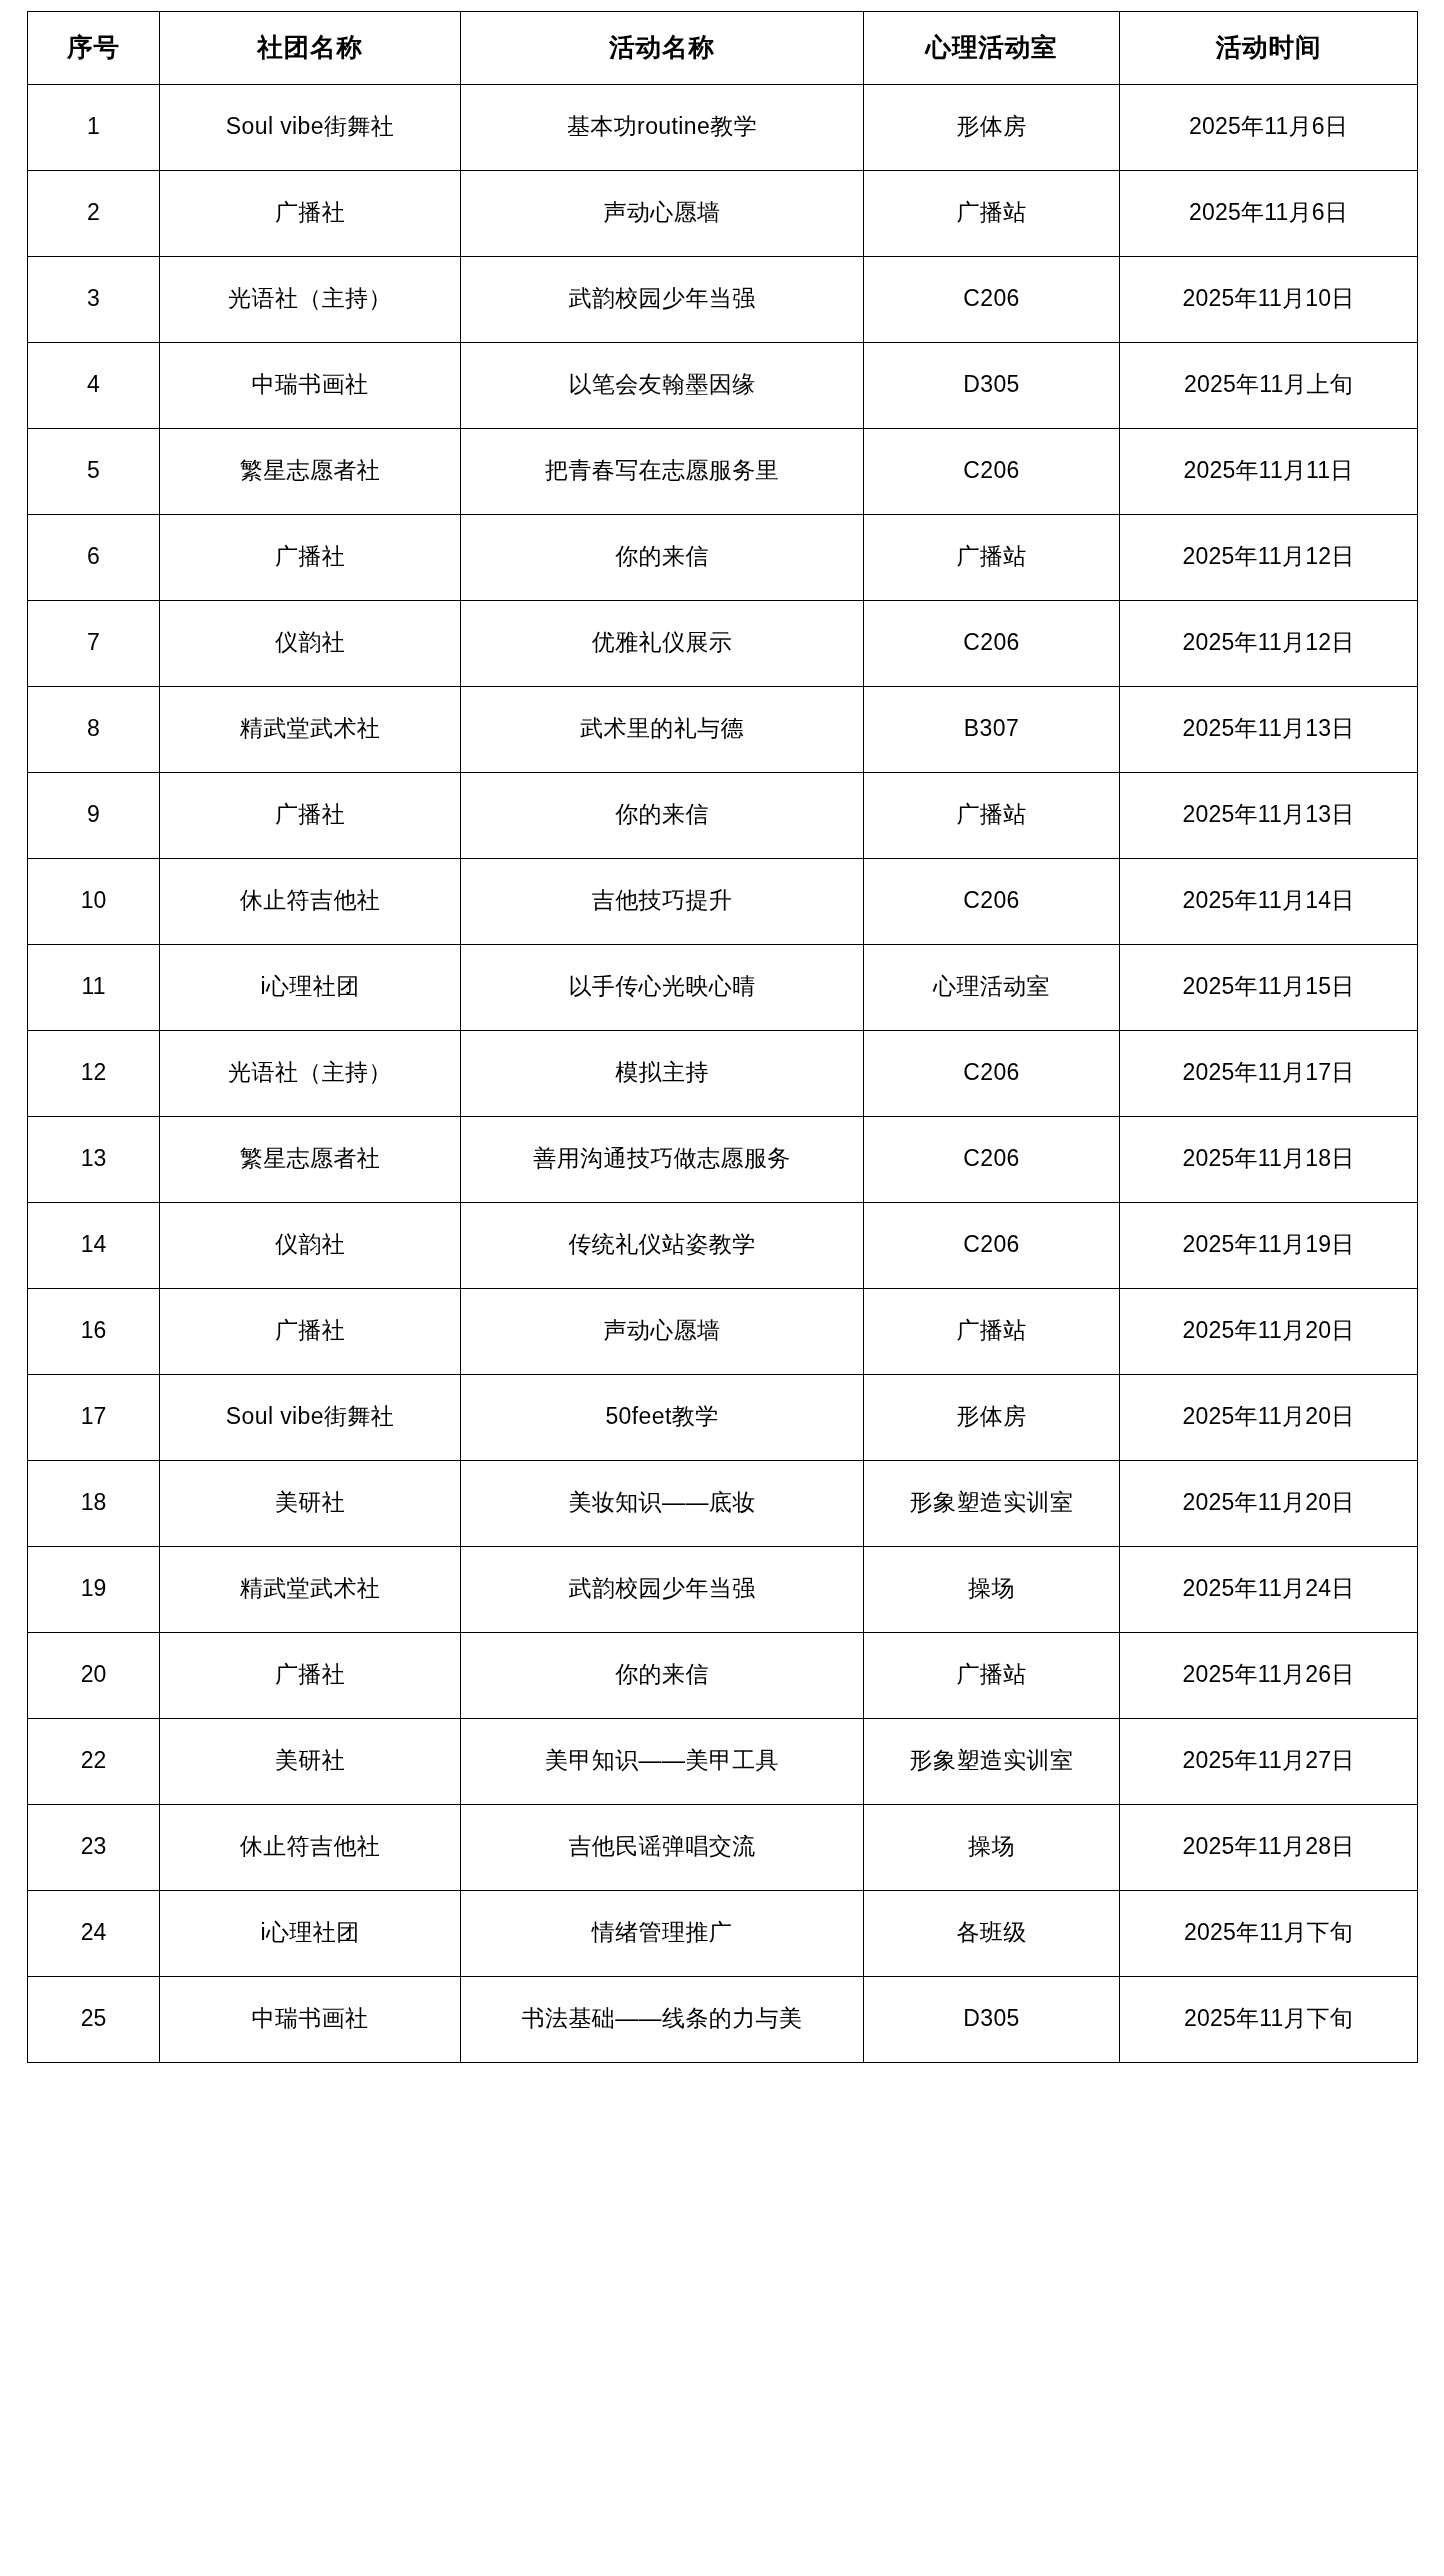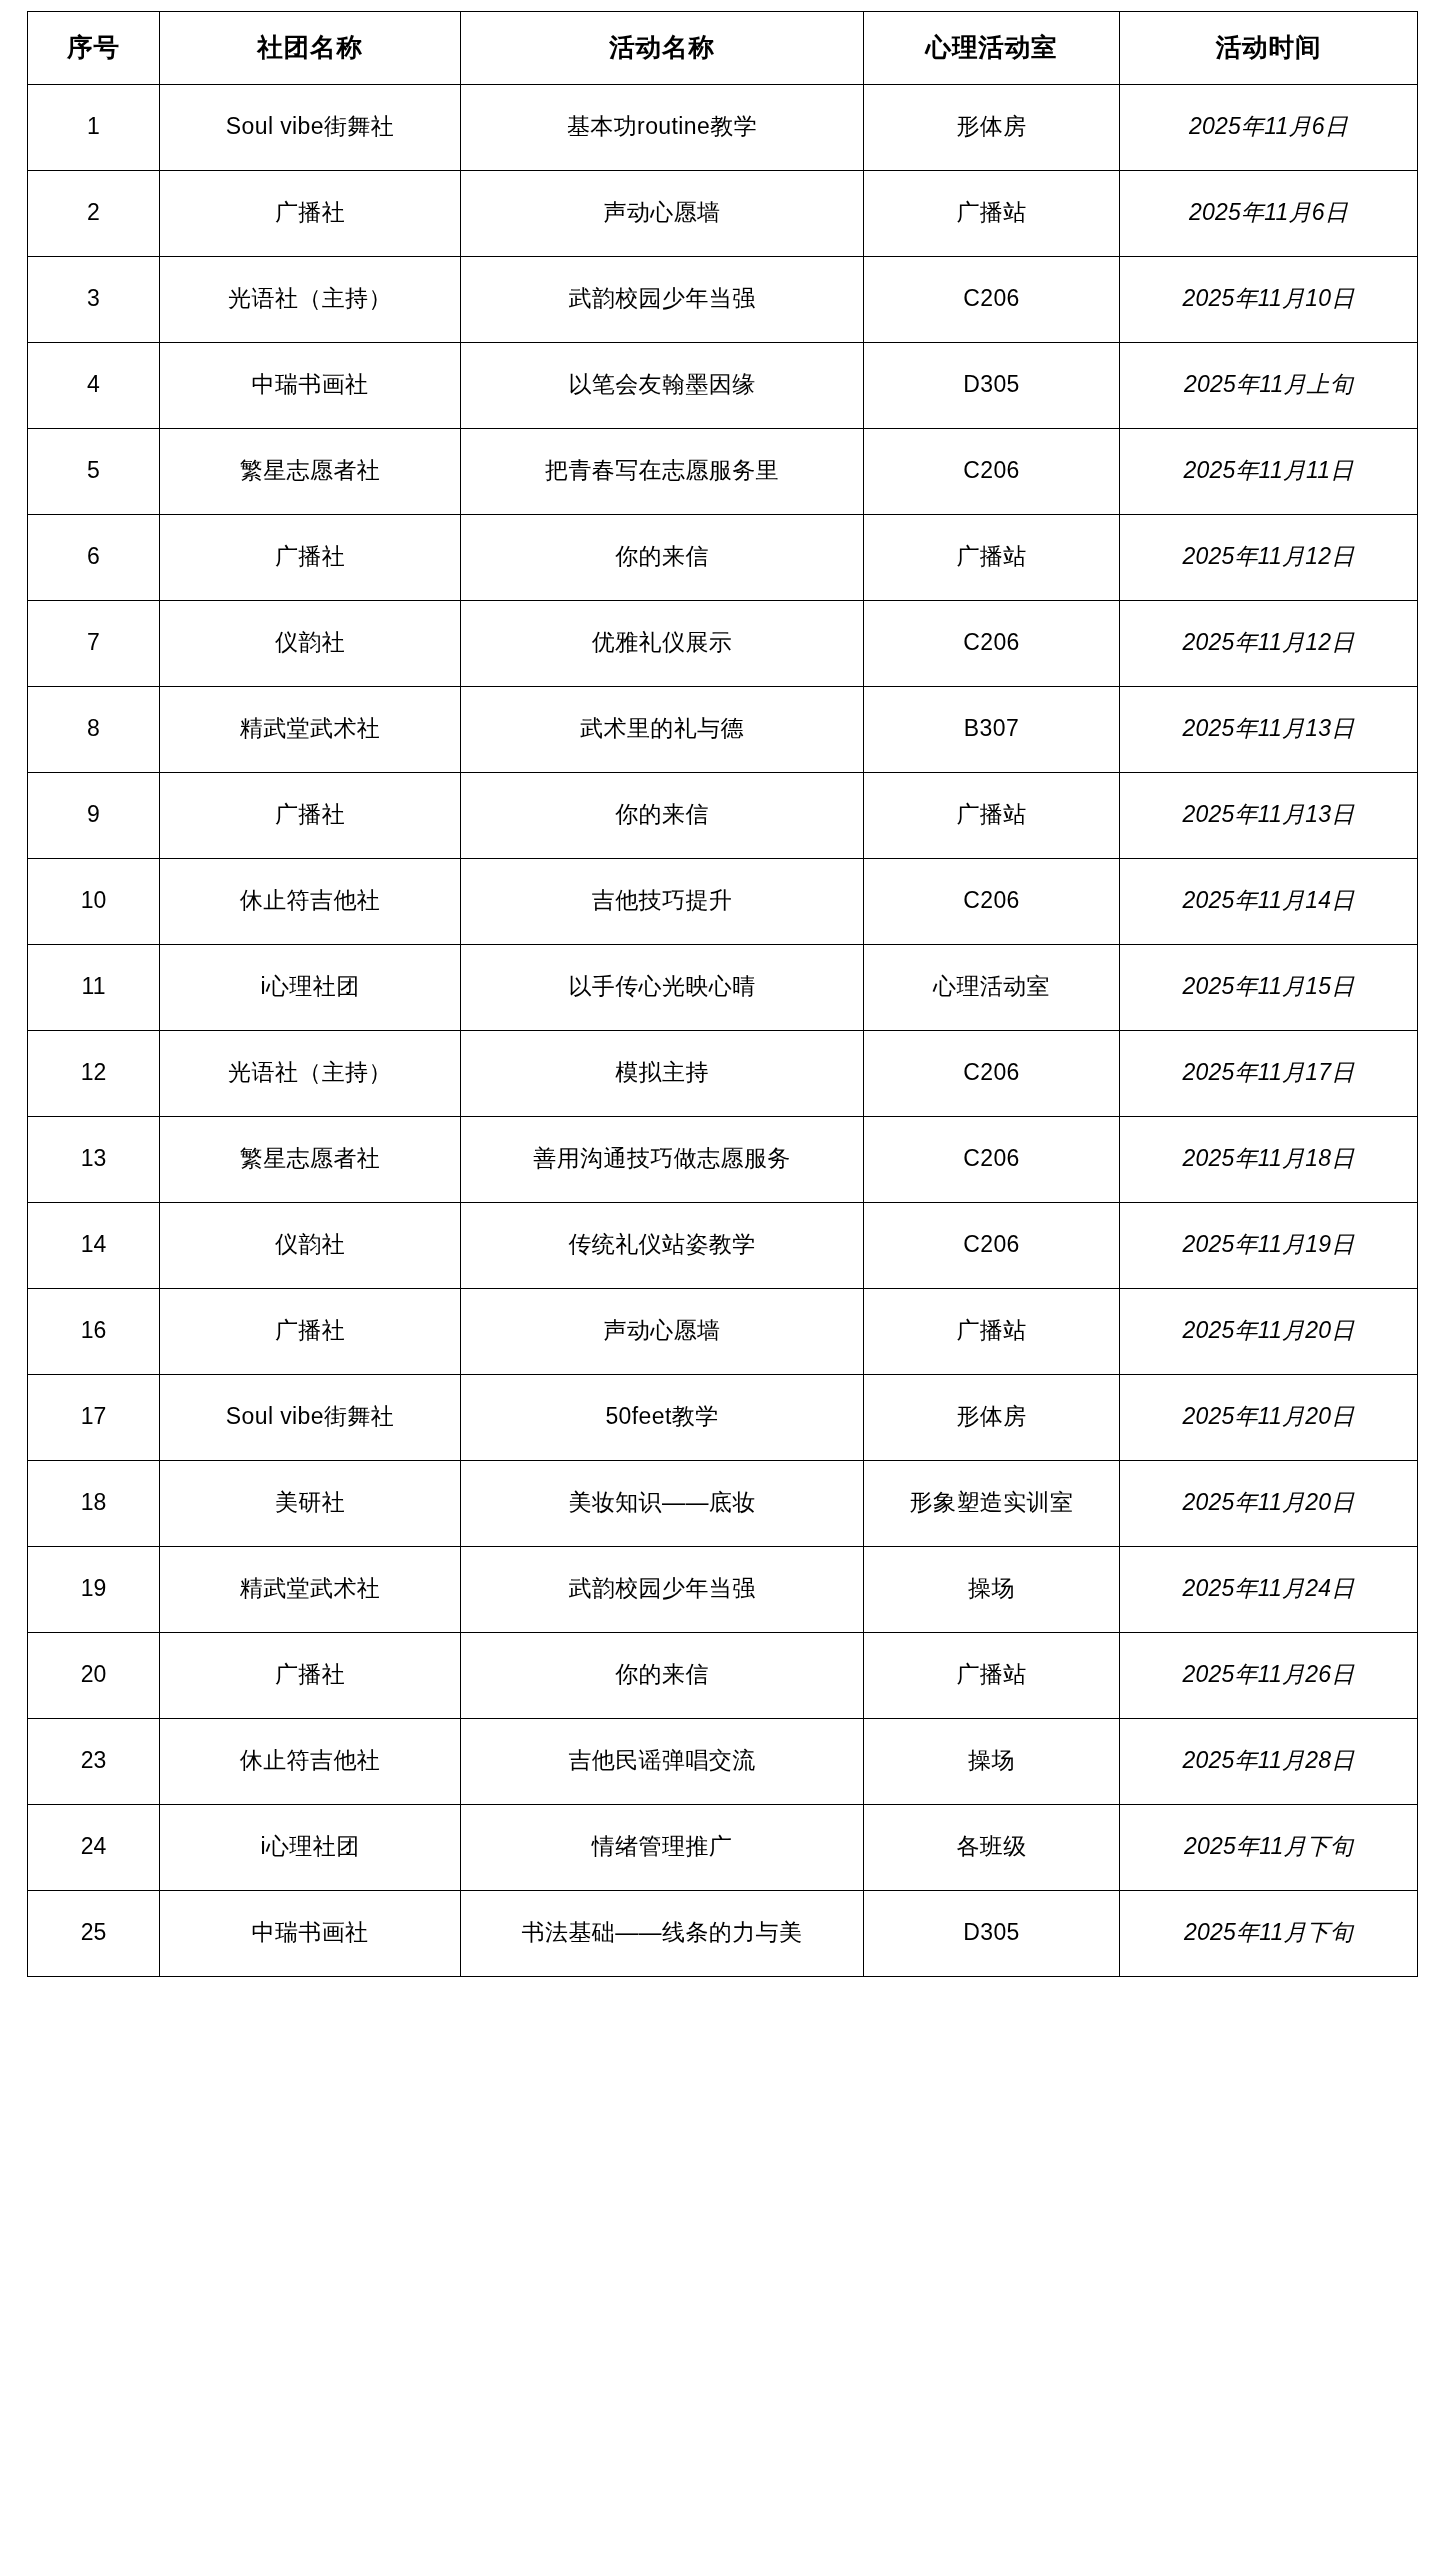--- a/index.html
+++ b/index.html
@@ -52,21 +52,20 @@
     font-size: 22.6px;
   }
   td.cell-club,
   td.cell-name,
   td.cell-place {
     letter-spacing: 0.4px;
   }
   td.cell-time {
     font-size: 22px;
     letter-spacing: 0.2px;
-    font-style: italic;
   }
 </style>
 </head>
 <body>
 
 <div class="page">
   <table class="activity-table">
     <colgroup>
       <col class="c-index">
       <col class="c-club">
@@ -211,20 +210,27 @@
           <td class="cell-time">2025年11月24日</td>
         </tr>
         <tr>
           <td class="cell-index">20</td>
           <td class="cell-club">广播社</td>
           <td class="cell-name">你的来信</td>
           <td class="cell-place">广播站</td>
           <td class="cell-time">2025年11月26日</td>
         </tr>
         <tr>
+          <td class="cell-index">22</td>
+          <td class="cell-club">美研社</td>
+          <td class="cell-name">美甲知识——美甲工具</td>
+          <td class="cell-place">形象塑造实训室</td>
+          <td class="cell-time">2025年11月27日</td>
+        </tr>
+        <tr>
           <td class="cell-index">23</td>
           <td class="cell-club">休止符吉他社</td>
           <td class="cell-name">吉他民谣弹唱交流</td>
           <td class="cell-place">操场</td>
           <td class="cell-time">2025年11月28日</td>
         </tr>
         <tr>
           <td class="cell-index">24</td>
           <td class="cell-club">i心理社团</td>
           <td class="cell-name">情绪管理推广</td>

